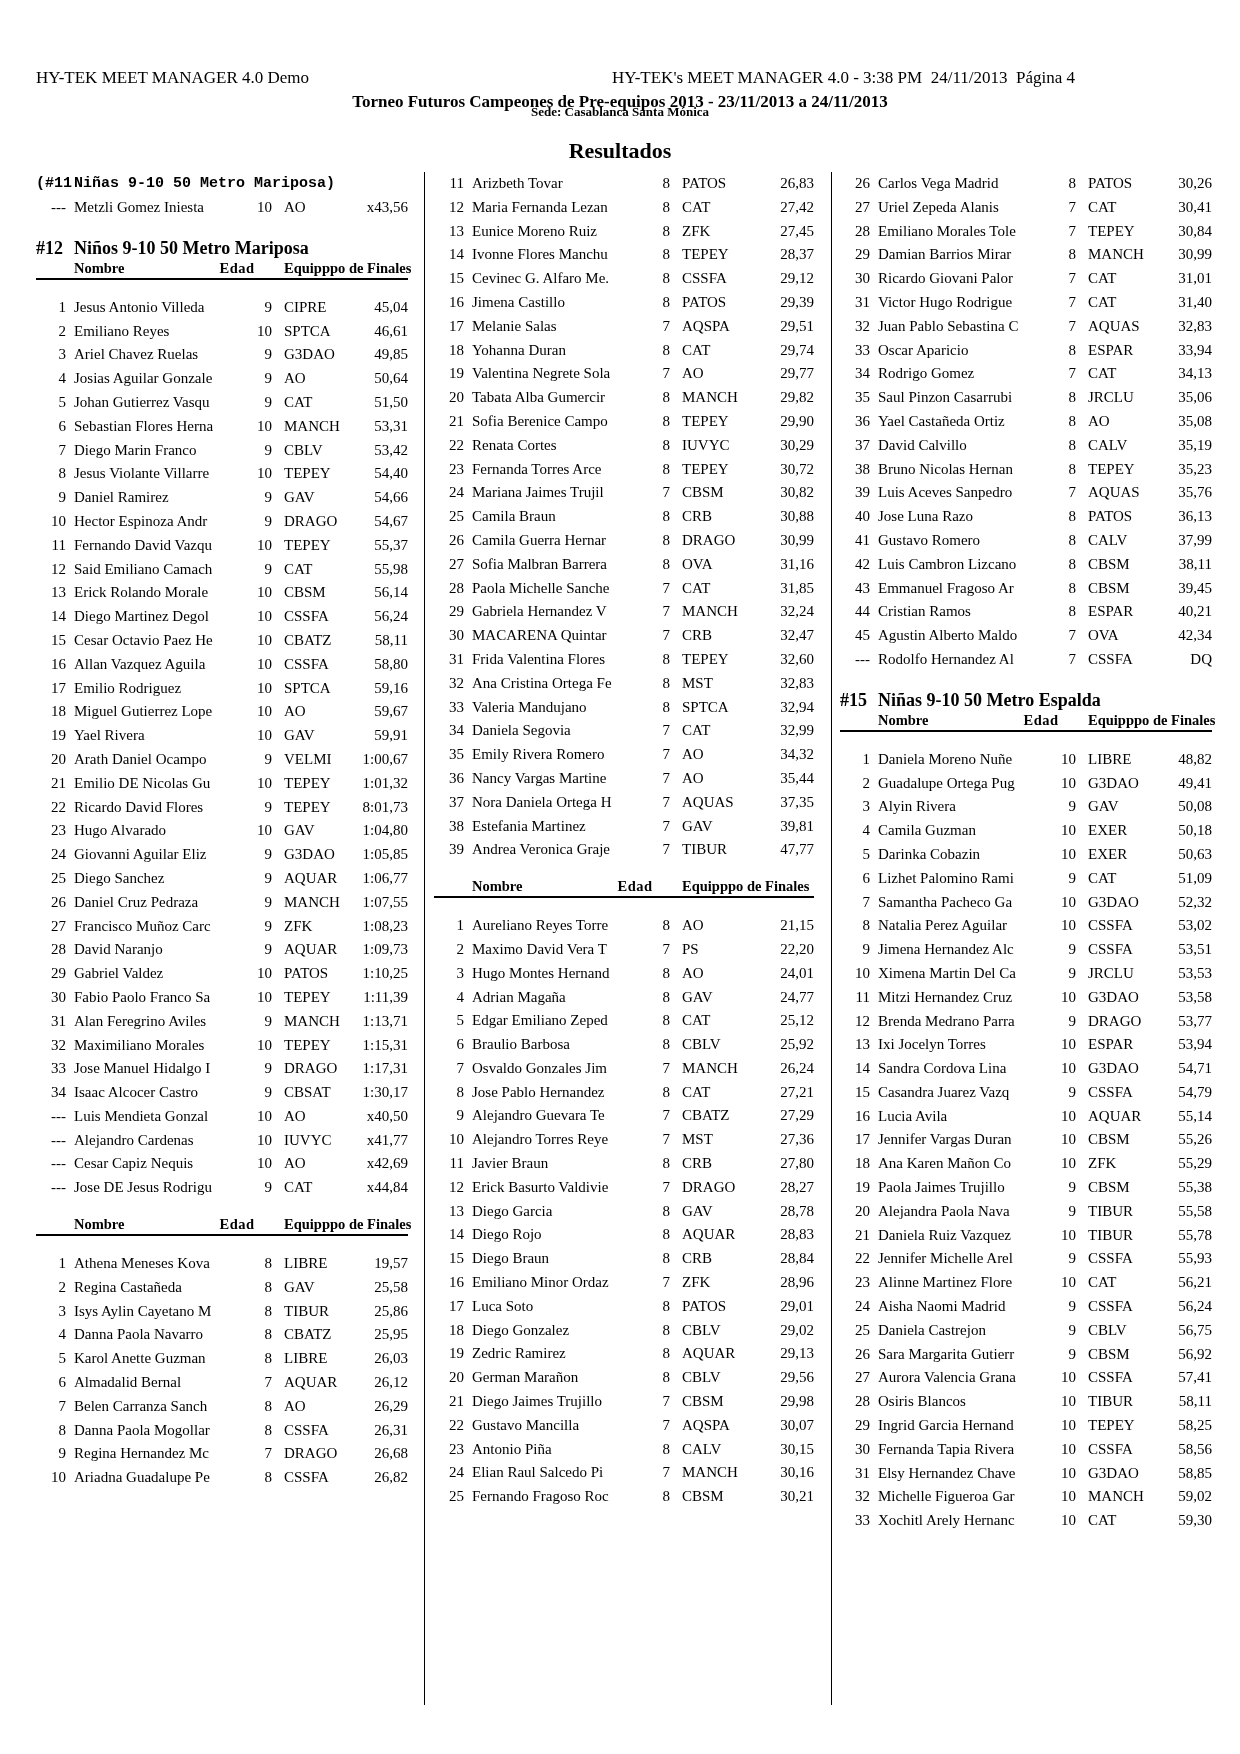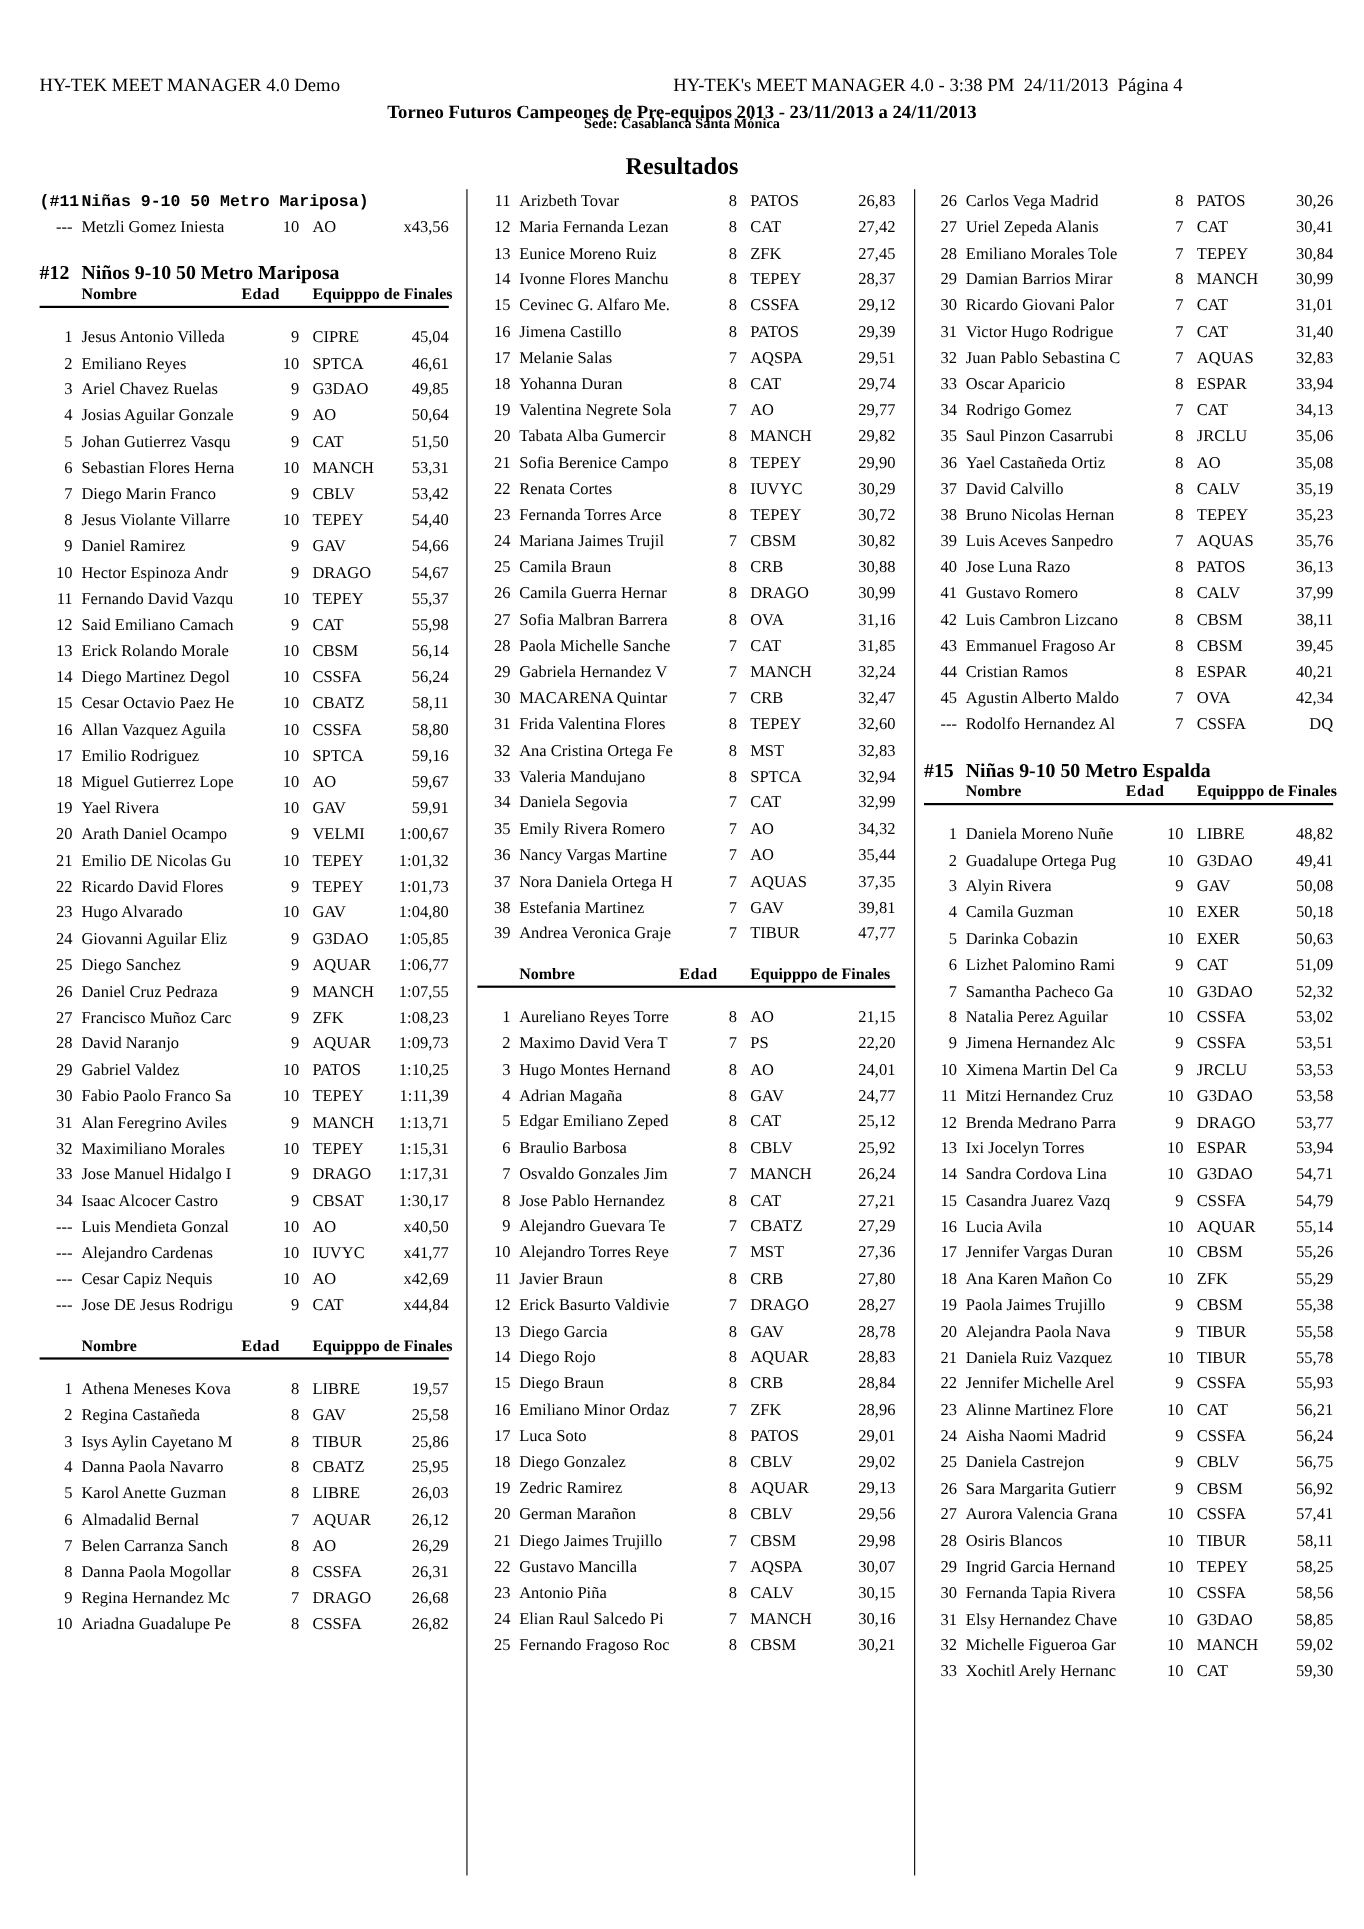--- a/index.html
+++ b/index.html
@@ -221,21 +221,21 @@
         <span class="c-name">Emilio DE Nicolas Gu</span>
         <span class="c-age">10</span>
         <span class="c-team">TEPEY</span>
         <span class="c-time">1:01,32</span>
       </div>
       <div class="row">
         <span class="c-place">22</span>
         <span class="c-name">Ricardo David Flores</span>
         <span class="c-age">9</span>
         <span class="c-team">TEPEY</span>
-        <span class="c-time">1:01,73</span>
+        <span class="c-time">8:01,73</span>
       </div>
       <div class="row">
         <span class="c-place">23</span>
         <span class="c-name">Hugo Alvarado</span>
         <span class="c-age">10</span>
         <span class="c-team">GAV</span>
         <span class="c-time">1:04,80</span>
       </div>
       <div class="row">
         <span class="c-place">24</span>

